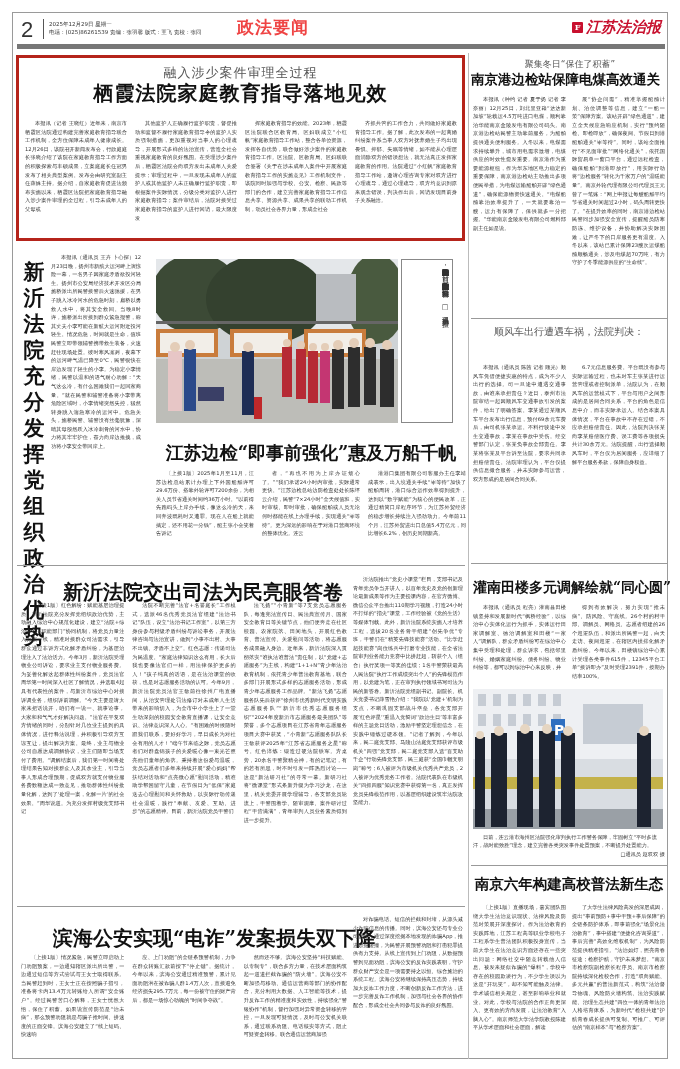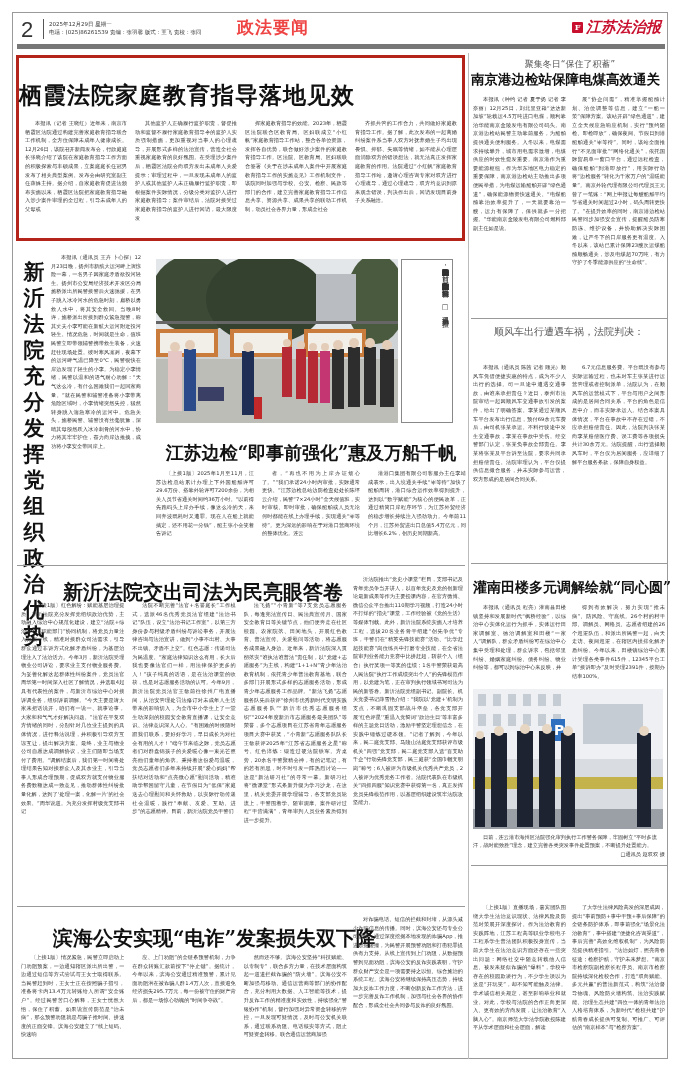--- a/index.html
+++ b/index.html
@@ -13,21 +13,21 @@
   .section-title { position: absolute; left: 224px; top: 3px; font-family: "DejaVu Serif", serif; font-weight: bold; font-size: 17px; color: #ef4444; letter-spacing: 1px; }
   .paper-logo { position: absolute; right: 8px; top: 5px; display: flex; align-items: center; gap: 3px; color: #c8102e; font-family: "DejaVu Serif", serif; font-style: italic; font-weight: bold; font-size: 15px; }
   .logo-box { width: 11px; height: 11px; background: #c8102e; color: #fff; font-size: 8px; font-style: normal; text-align: center; line-height: 11px; border-radius: 1px; }
   .mast-bar { position: absolute; left: 4px; top: 31px; width: 648px; height: 5px; background: #777; }
 
   .col-text { font-size: 5.2px; line-height: 8.6px; color: #333; text-align: justify; text-indent: 10px; overflow: hidden; }
 
   
   .lead-box { position: absolute; left: 3px; top: 42px; width: 449px; height: 186px; border: 3px solid #b5241b; background: #fff; }
   .lead-kicker { position: absolute; left: 0; width: 100%; top: 6px; text-align: center; font-size: 13px; color: #555; letter-spacing: 1px; }
-  .lead-title { position: absolute; left: 0; width: 100%; top: 22px; text-align: left; font-family: "DejaVu Serif", serif; font-weight: bold; font-size: 23px; color: #111; letter-spacing: 1px; }
+  .lead-title { position: absolute; left: 0; width: 100%; top: 22px; text-align: center; font-family: "DejaVu Serif", serif; font-weight: bold; font-size: 20px; color: #111; letter-spacing: 1px; }
   .lead-cols { position: absolute; left: 6px; top: 61px; width: 432px; height: 118px; display: flex; gap: 8px; }
   .lead-cols .col-text { flex: 1; height: 118px; }
 
   
   .rc-kicker { position: absolute; left: 462px; top: 45px; width: 190px; text-align: center; font-size: 9px; color: #555; }
   .rc-title { position: absolute; left: 458px; top: 58px; width: 196px; font-family: "DejaVu Serif", serif; font-weight: bold; font-size: 13.5px; color: #111; white-space: nowrap; }
   .rc-cols { position: absolute; left: 460px; top: 82px; width: 192px; height: 218px; display: flex; gap: 6px; }
   .rc-cols .col-text { flex: 1; height: 218px; }
 
   .rc2-kicker { position: absolute; left: 460px; top: 312px; width: 192px; text-align: center; font-size: 10px; color: #555; }
@@ -88,20 +88,21 @@
     </div>
     <div class="section-title">政法要闻</div>
     <div class="paper-logo">
       <span class="logo-box">F</span>
       <span>江苏法治报</span>
     </div>
   </div>
   <div class="mast-bar"></div>
 
   <div class="lead-box">
+    <div class="lead-kicker">融入涉少案件审理全过程</div>
     <div class="lead-title">栖霞法院家庭教育指导落地见效</div>
     <div class="lead-cols">
       <div class="col-text">本报讯（记者 王晓红）近年来，南京市栖霞区法院通过构建完善家庭教育指导联合工作机制，全方位保障未成年人健康成长。12月26日，该院召开新闻发布会，行政庭庭长张晓介绍了该院在家庭教育指导工作方面的积极探索与丰硕成果，立案庭庭长任冠男发布了相关典型案例。发布会由研究室副主任薛姝主持。据介绍，自家庭教育促进法颁布实施以来，栖霞区法院把家庭教育指导融入涉少案件审理的全过程，引导未成年人的父母或</div>
       <div class="col-text">其他监护人正确履行监护职责，督促推动和监督不履行家庭教育指导令的监护人实质强制措施，更加重视对当事人的心理疏导，开展形式多样的法治宣传，营造全社会重视家庭教育的良好氛围。在受理涉少案件后，栖霞区法院会向双方发出未成年人关爱提示；审理过程中，一旦发现未成年人的监护人或其他监护人未正确履行监护职责，即根据案件实际情况，分级分类对监护人进行家庭教育指导；案件审结后，法院对接受过家庭教育指导的监护人进行回访，最大限度发</div>
       <div class="col-text">挥家庭教育指导的效能。2023年，栖霞区法院联合区教育局、区妇联成立“小红帆”家庭教育指导工作站，整合各单位资源，发挥各自优势，联合做好涉少案件的家庭教育指导工作。区法院、区教育局、区妇联联合签署《关于在涉未成年人案件中开展家庭教育指导工作的实施意见》工作机制文件，该院同时加强与学校、公安、检察、民政等部门的合作，建立完善家庭教育指导工作信息共享、资源共享、成果共享的联动工作机制，动员社会各界力量，形成全社会</div>
       <div class="col-text">齐抓共管的工作合力，共同做好家庭教育指导工作。据了解，此次发布的一起离婚纠纷案件系当事人双方对抚养婚生子均出现畏惧、抑郁、失眠等情绪，如不能从心理层面消除双方的错误想法，就无法真正发挥家庭教育的作用。法院通过“小红帆”家庭教育指导工作站，邀请心理咨询专家对双方进行心理疏导，通过心理疏导，双方均意识到原来观念错误，判决作出后，回访发现目前身子关系融洽。</div>
     </div>
   </div>
 
   <div class="rc-kicker">聚集冬日“保住了积蓄”</div>
@@ -164,20 +165,21 @@
           <circle cx="171" cy="42" r="5"></circle>
       </g>
     </svg>
   </div>
   <div class="rc3-caption">
     <span>日前，连云港市海州区法院强化审判执行工作警务保障，牢固树立“平时多流汗，战时能致胜”理念，建立完善各类突发事件处置预案，不断提升处置能力。</span>
     <span class="rc3-credit">□通讯员 赵双双 摄</span>
   </div>
   <div class="rule-h" style="left:458px; top:852px; width:196px;"></div>
 
+  <div class="rc4-title">南京六年构建高校普法新生态</div>
   <div class="rc4-cols">
     <div class="col-text">〔上接1版〕直播现场，嘉宾团队围绕大学生法治意识现状、法律风险及防范对策展开深度探讨。作为法治教育的实践阵地，江苏工程高等职业学校电子工程系学生普法团队积极投身宣传，当前大学生在法治意识方面还存在一些突出问题：网络社交中随意转载他人信息、被发来疑似诈骗的“爆料”，学校中存在的校园欺凌行为，不少学生误以为这是“开玩笑”，却不知可能触及法律。学术诚信相关规定，甚至影响毕业和就业。对此，学校与法院的合作正向更深入、更有效的方向发展，让法治教育“入脑入心”。南京师范大学法学院教授陈建平从学术层面和社会层面，解读</div>
     <div class="col-text">了大学生法律风险高发的深层成因，提出“事前预防+事中干预+事后保障”的全链条防护体系，即事前强化“场景化法治教育”，事中搭建“便捷化咨询渠道”，事后完善“高效化维权机制”，为风险防范提供精准指引。“法治如灯，照亮青春征途；检察护航，守护未来梦想。”南京市检察院副检察长程序员、南京市检察院持续深化检校合作，打造“双向赋能、多元共赢”的普法新范式，构筑“法治督导德魂、风险防火墙构筑、法治实践赋能、治理生态共建”四位一体的青年法治人格培育体系，为新时代“检校共建”护航青春成长提供可复制、可推广、可评估的“南京样本”与“检察方案”。</div>
   </div>
 
   <div class="rule-v" style="left:455px; top:40px; height:1006px;"></div>
 
   <div class="v-title">新沂法院充分发挥党组织政治优势</div>
   <div class="col-text v-col">本报讯（通讯员 王卉 卜心探）12月23日晚，扬州市新航大运河畔上演惊险一幕，一名男子因家庭矛盾欲投河轻生。扬州市公安局经济技术开发区分局施桥派出所民警接警后火速驰援，在男子跳入冰冷河水的危急时刻，扁桥以勇救人水中，将其安全救回。当晚8时许，施桥派出所接到群众紧急报警，称其丈夫小李可能在新航大运河附近投河轻生。情况危急，时间就是生命，值班民警立即带领辅警携带救生装备，火速赶往现场处置。彼时寒风凛冽，夜幕下的运河畔气温已降至0℃，民警很快在岸边发现了轻生的小李。为稳定小李情绪，民警以温和的语气耐心劝解：“天气这么冷，有什么困难我们一起回家商量。”就在民警和辅警准备将小李带离危险区域时，小李情绪突然失控，猛然转身跳入湍急寒冷的运河中。危急关头，施桥民警、辅警没有丝毫犹豫，深睛其母殷然跃入冰冷刺骨的河水中，协力将其牢牢护住，奋力向岸边推拽，成功将小李安全带回岸上。</div>
 

